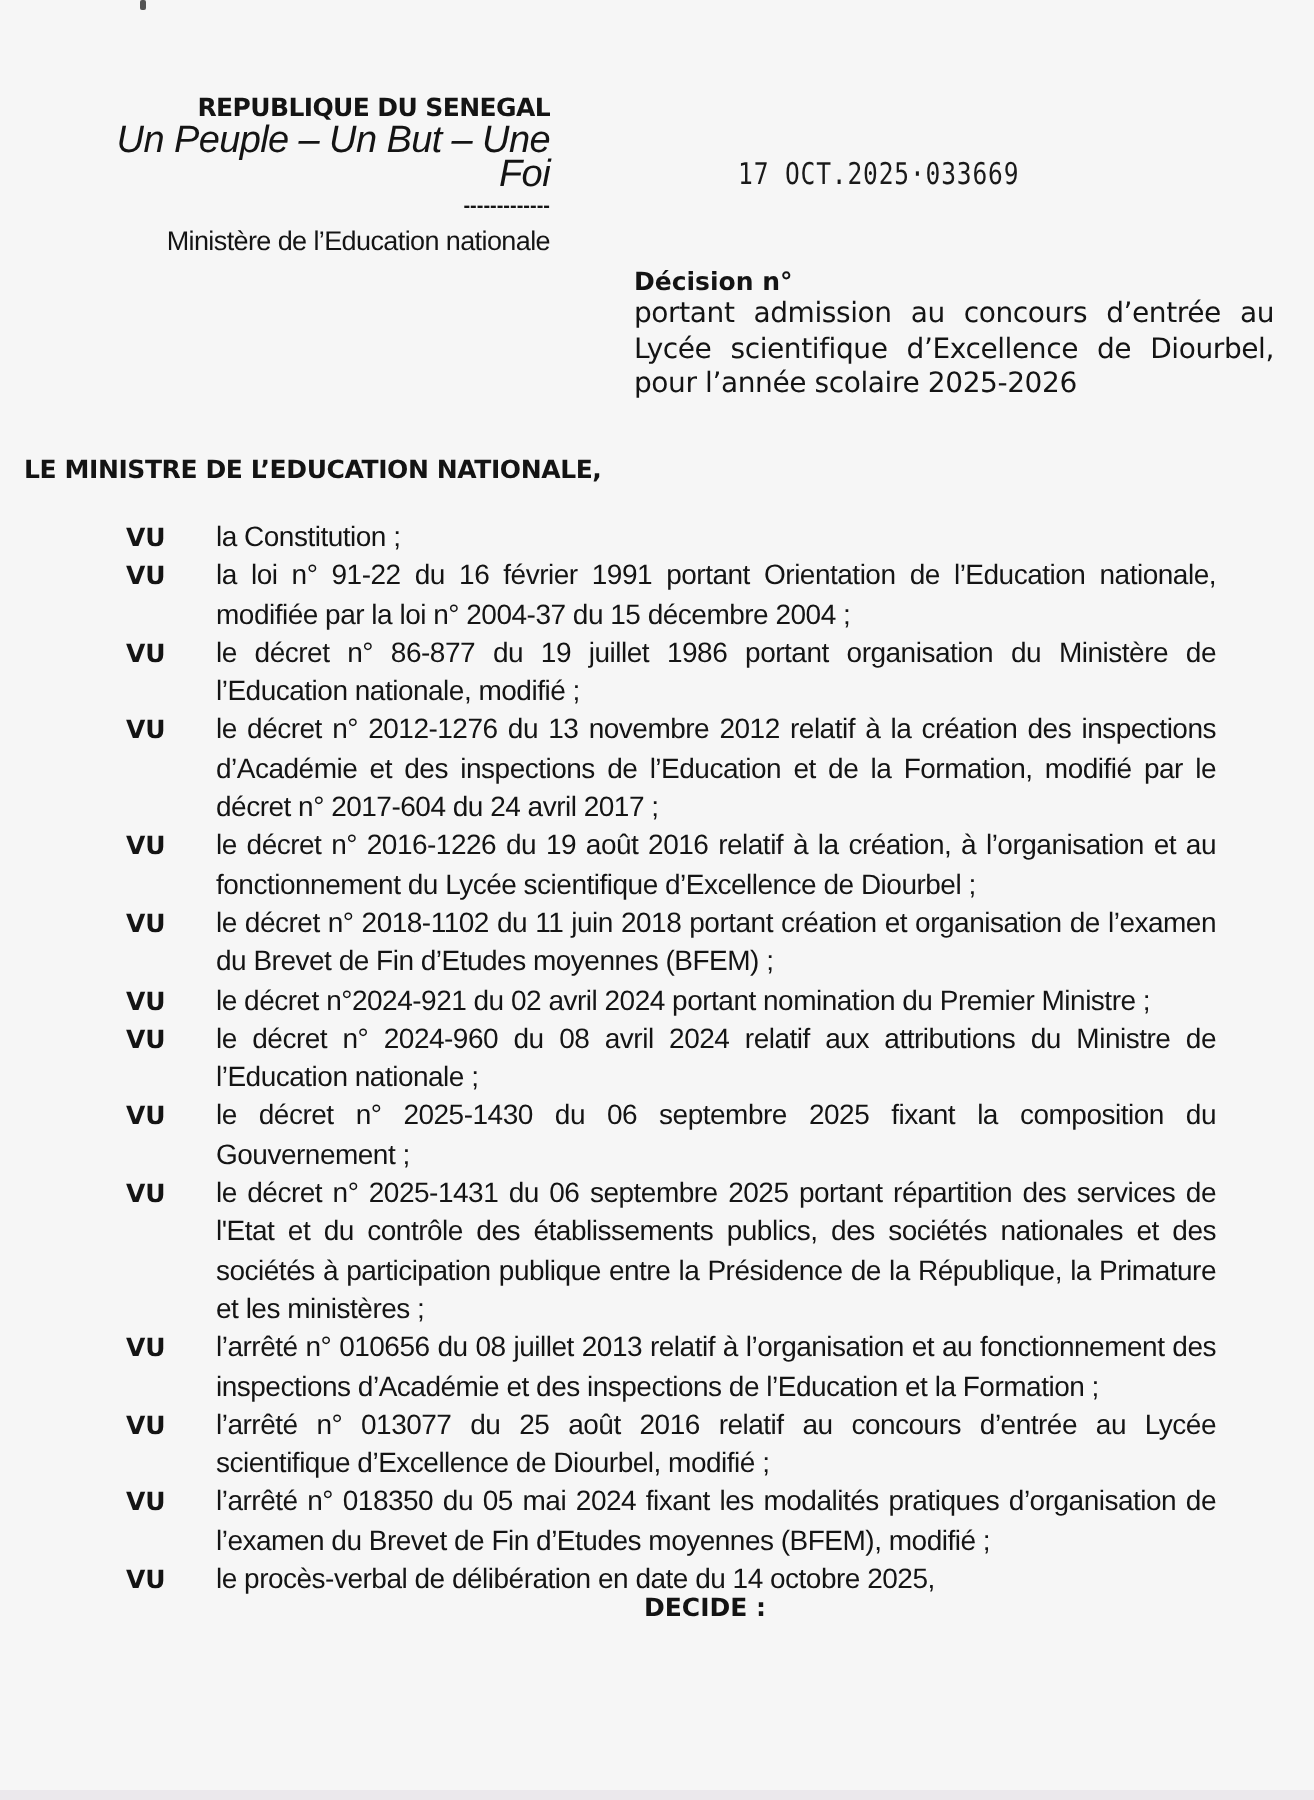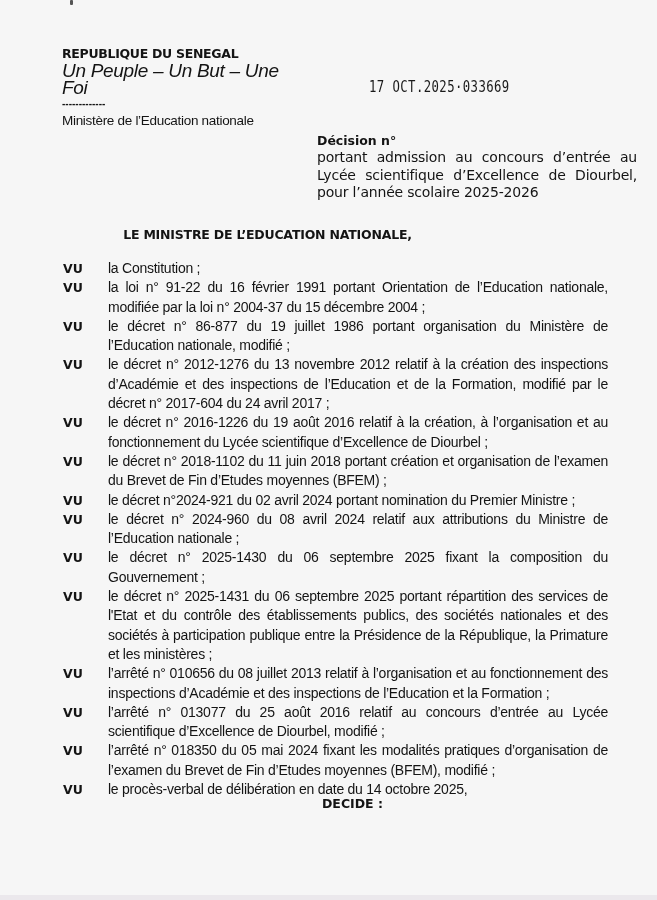--- a/index.html
+++ b/index.html
@@ -31,24 +31,24 @@
     }
     .corner-mark {
       position: absolute;
       left: 70px; top: 0px;
       width: 3px; height: 5px;
       background: #555;
       border-radius: 1px;
     }
     .header-left {
       position: absolute;
-      left: 62px;
+      left: 45px;
       top: 45px;
       width: 230px;
-      text-align: left;
+      text-align: right;
     }
     .republic {
       font-family: "DejaVu Sans", sans-serif;
       font-weight: bold;
       font-size: 12.5px;
       letter-spacing: -0.3px;
       line-height: 17px;
     }
     .motto {
       font-family: "Liberation Sans", sans-serif;
@@ -99,21 +99,21 @@
       line-height: 17.5px;
       text-align: justify;
       text-align-last: left;
       letter-spacing: -0.2px;
     }
     .minister {
       position: absolute;
       left: 0;
       top: 227px;
       width: 523px;
-      text-align: center;
+      text-align: left;
       padding-left: 12px;
       box-sizing: border-box;
       font-family: "DejaVu Sans", sans-serif;
       font-weight: bold;
       font-size: 12.5px;
       letter-spacing: -0.2px;
     }
     .considerations {
       position: absolute;
       left: 60px;

